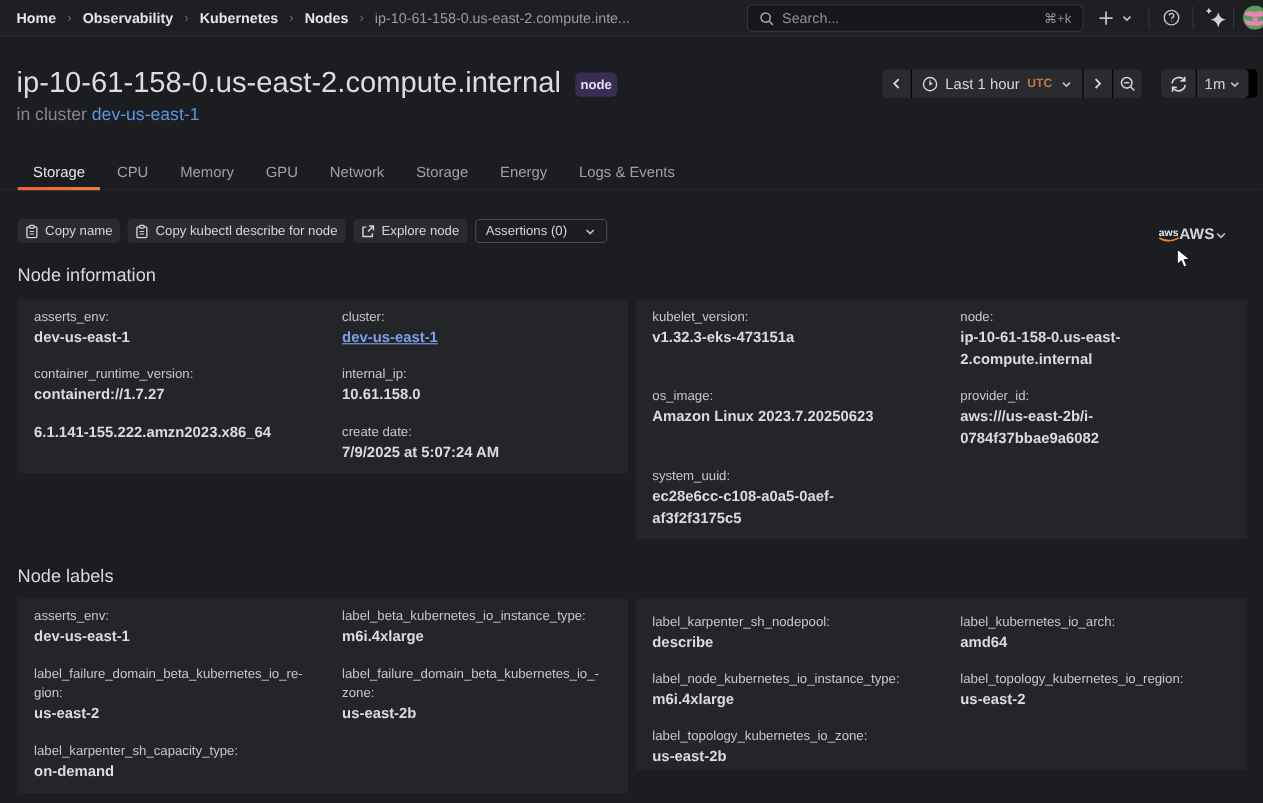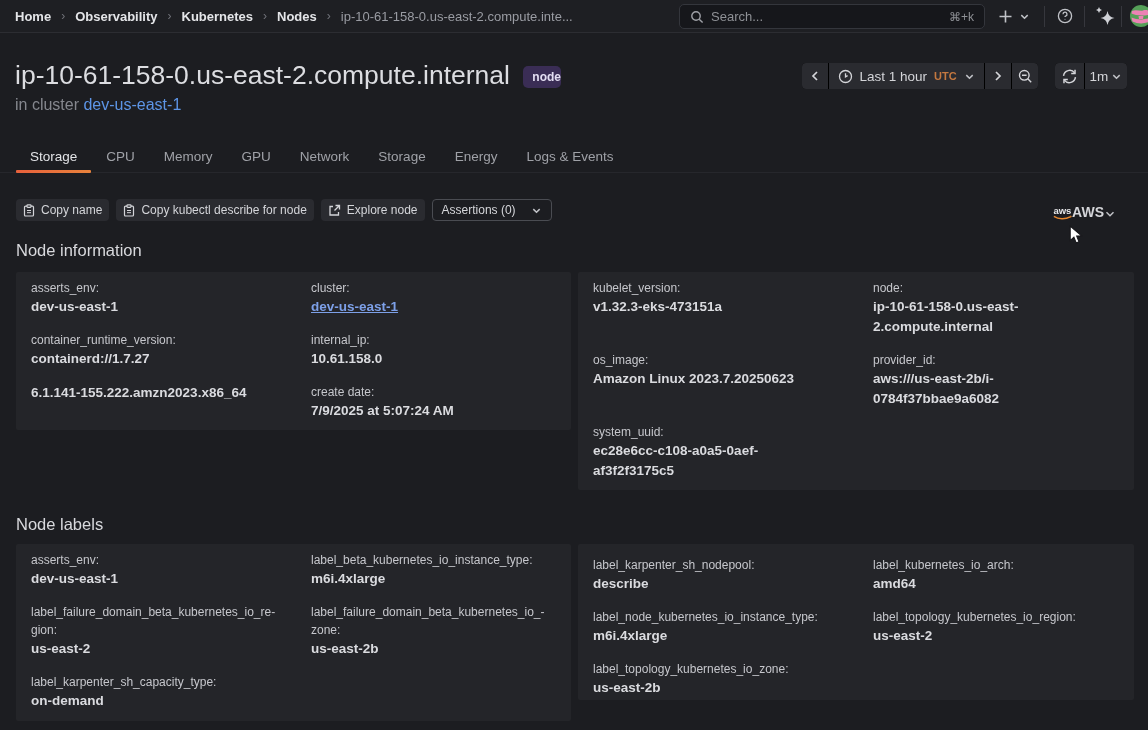--- a/index.html
+++ b/index.html
@@ -27,34 +27,34 @@
 #search .kbd { margin-left:auto; color:#8e9095; font-size:12px; }
 .topicons { position:absolute; top:0; height:32px; display:flex; align-items:center; color:#b6b8bd; }
 .vdiv { width:1px; height:21px; background:#36373d; }
 
 #title {
   position:absolute; left:15px; top:59px; font-size:26.5px; font-weight:400; color:#dcdde1; line-height:33px; letter-spacing:0;
 }
 #badge {
   position:absolute; left:523px; top:66px; width:38px; height:22px;
   background:#3a2d55; border-radius:5px; color:#e3def2;
-  font-size:12px; font-weight:700; text-align:right; line-height:22px;
+  font-size:12px; font-weight:700; text-align:center; line-height:22px;
 }
 #subtitle { position:absolute; left:15px; top:96px; font-size:16px; line-height:18px; color:#85878e; }
 #subtitle a { color:#5d95e6; text-decoration:none; }
 
 .tp { position:absolute; top:63px; height:26px; display:flex; background:#000000; border-radius:4px; }
 .tp .seg {
   background:#2a2b30; display:flex; align-items:center; justify-content:center;
   color:#d4d5d9; font-size:13.5px; font-weight:500; margin-right:1px;
 }
 .tp .seg:first-child { border-radius:4px 0 0 4px; }
 .tp .seg:last-child { border-radius:0 4px 4px 0; margin-right:0; }
 #tp1 { left:802px; width:236px; }
-#tp2 { left:1055px; width:72px; }
+#tp2 { left:1055px; width:88px; }
 .utc { color:#c47840; font-size:11px; font-weight:700; margin-left:7px; }
 .caret { margin-left:7px; display:flex; }
 
 #tabs { position:absolute; left:16px; top:141px; display:flex; gap:1px; height:30px; }
 #tabline { position:absolute; left:0; top:172px; width:1148px; height:1px; background:#26272c; }
 #tabs .tab { padding:0 14px; font-size:13.5px; font-weight:500; color:#9fa1a7; display:flex; align-items:center; position:relative; }
 #tabs .tab.active { color:#e2e3e6; }
 #tabs .tab.active::after { content:""; position:absolute; left:0; right:0; bottom:-2px; height:3px; border-radius:1px; background:linear-gradient(90deg,#e8613c,#e8823c); }
 
 #toolbar { position:absolute; left:16px; top:199px; display:flex; gap:7px; height:22px; }

